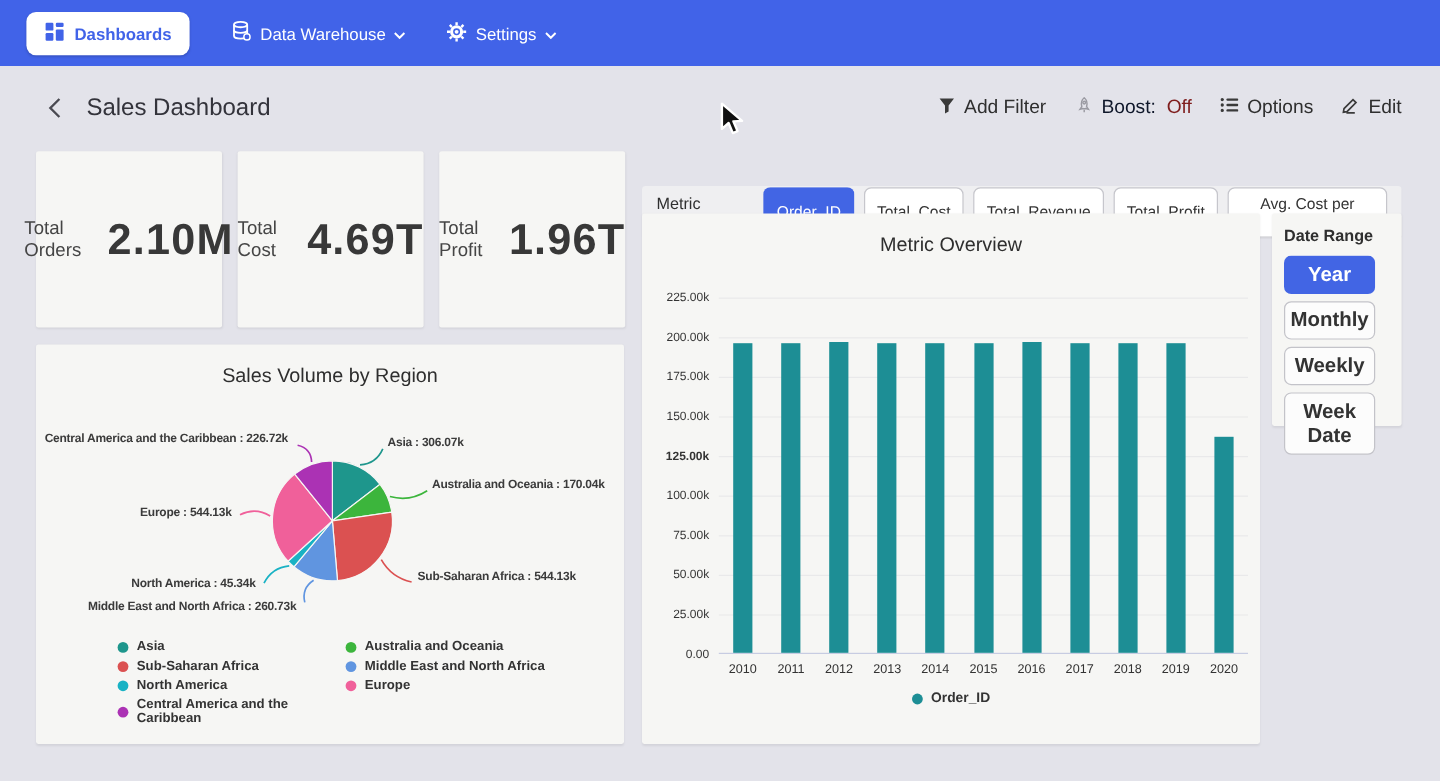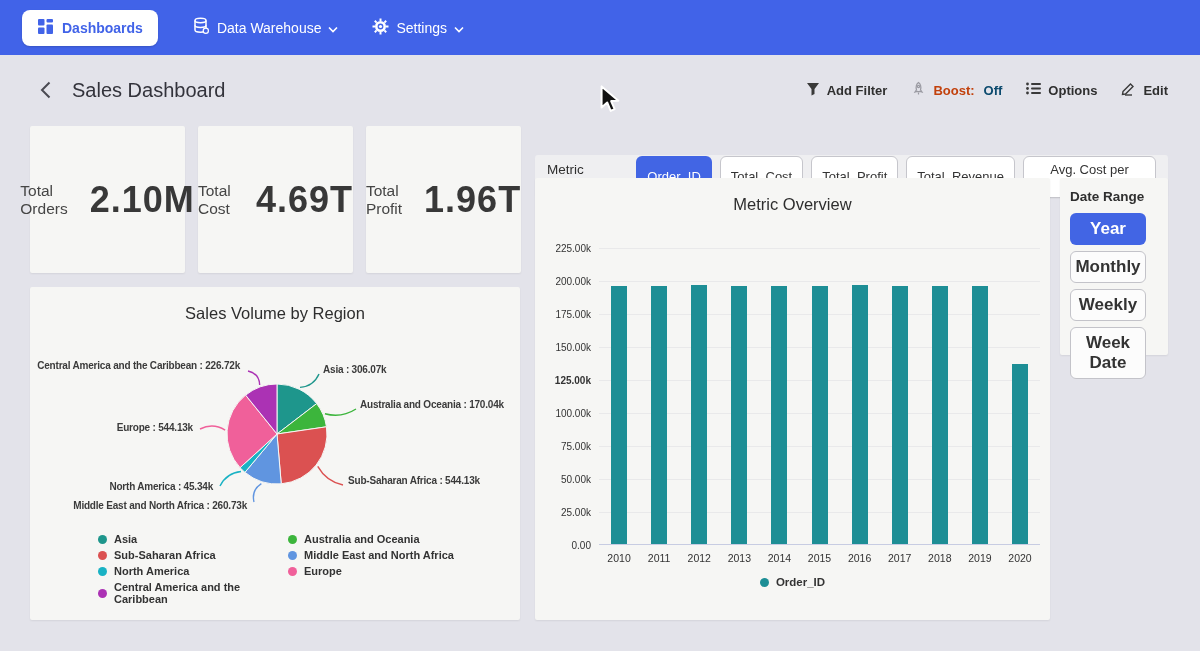--- a/index.html
+++ b/index.html
@@ -21,24 +21,24 @@
   .nav-item { display:flex; align-items:center; gap:7px; color:#fff; font-size:14px;
               font-weight:500; cursor:pointer; }
 
   
   .page-header { position:absolute; left:0; top:55px; width:1200px; height:70px;
                  display:flex; align-items:center; padding:0 32px; }
   .back-btn { width:26px; height:26px; display:flex; align-items:center; justify-content:center;
               cursor:pointer; margin-right:14px; }
   .page-title { font-size:20px; font-weight:500; color:#33333b; }
   .header-actions { margin-left:auto; display:flex; align-items:center; gap:24px; }
-  .action { display:flex; align-items:center; gap:7px; font-size:13px; font-weight:700;
+  .action { display:flex; align-items:center; gap:7px; font-size:16px; font-weight:400;
             color:#2f2f2f; cursor:pointer; }
-  .boost-label { color:#c2410c; }
-  .boost-value { color:#0c4a6e; margin-left:2px; }
+  .boost-label { color:#0f172a; }
+  .boost-value { color:#7f1d1d; margin-left:2px; }
 
   
   .card { position:absolute; background:#f6f6f4; border-radius:2px;
           box-shadow:0 1px 2px rgba(0,0,0,.07); }
 
   
   .kpi-row { position:absolute; left:30px; top:126px; width:491px; display:flex; gap:13px; }
   .kpi-card { width:155px; height:147px; background:#f6f6f4; border-radius:2px;
               box-shadow:0 1px 2px rgba(0,0,0,.07); display:flex; flex-direction:row;
               align-items:center; justify-content:center; gap:22px; }
@@ -278,22 +278,22 @@
           </div>
         </div>
       </div>
   </div>
 
   <div class="metric-bar">
     <span class="metric-label">Metric Control</span>
     <div style="display:flex;gap:8px;">
         <button class="pill-btn selected" style="background: rgb(66, 101, 228);">Order_ID</button>
         <button class="pill-btn">Total_Cost</button>
+        <button class="pill-btn">Total_Revenue</button>
         <button class="pill-btn">Total_Profit</button>
-        <button class="pill-btn">Total_Revenue</button>
         <button class="pill-btn">Avg. Cost per Order</button>
       </div>
   </div>
 
   <div class="card bar-card">
     <div class="chart-title">Metric Overview</div>
     <div class="y-axis">
         <div class="ytick" style="top: 292px;">0.00</div>
         <div class="ytick" style="top: 259px;">25.00k</div>
         <div class="ytick" style="top: 226px;">50.00k</div>

